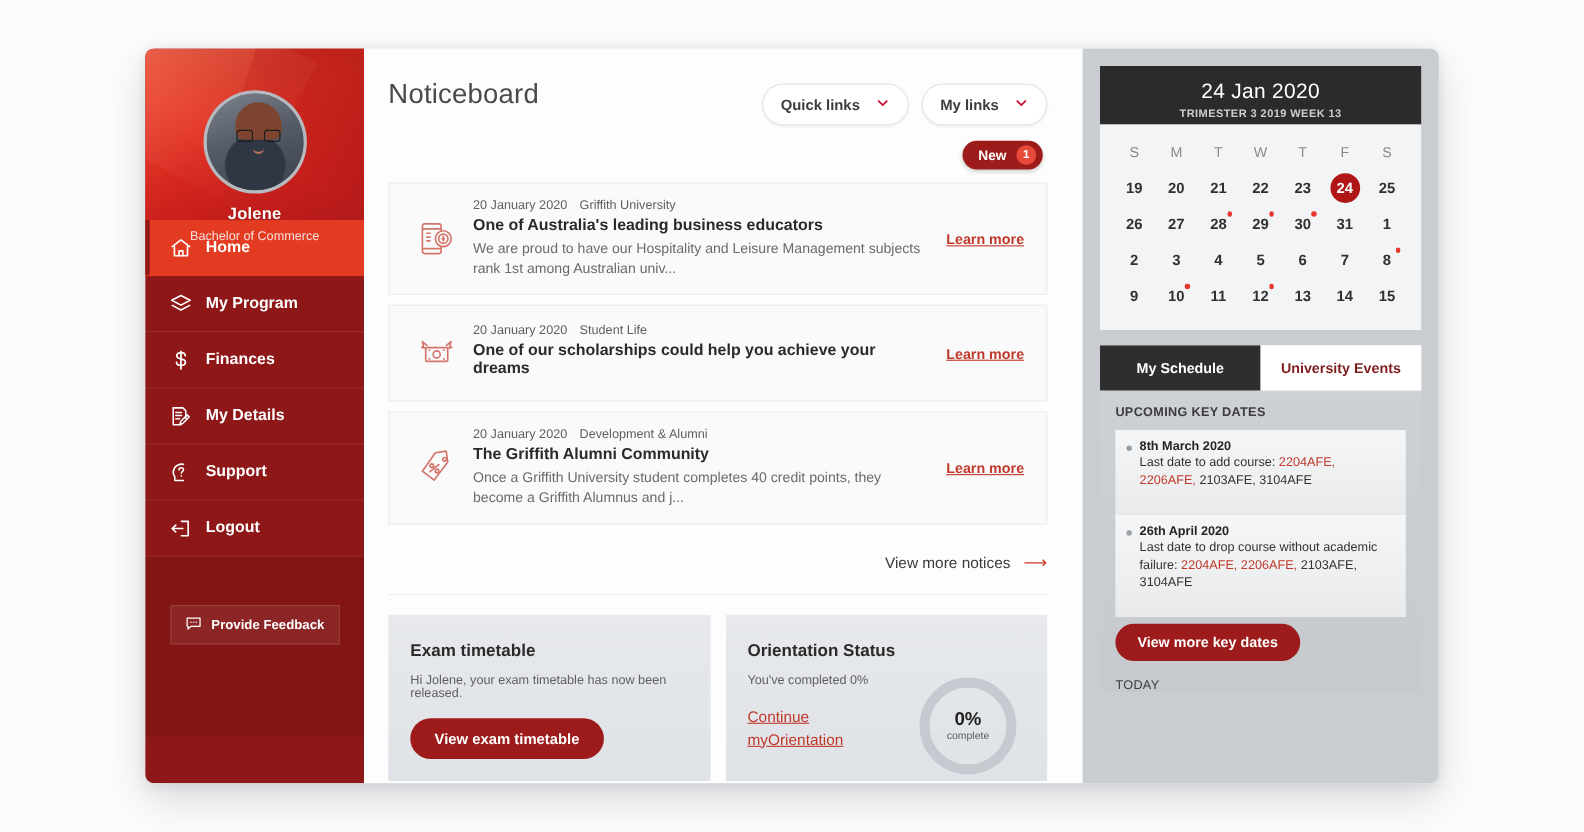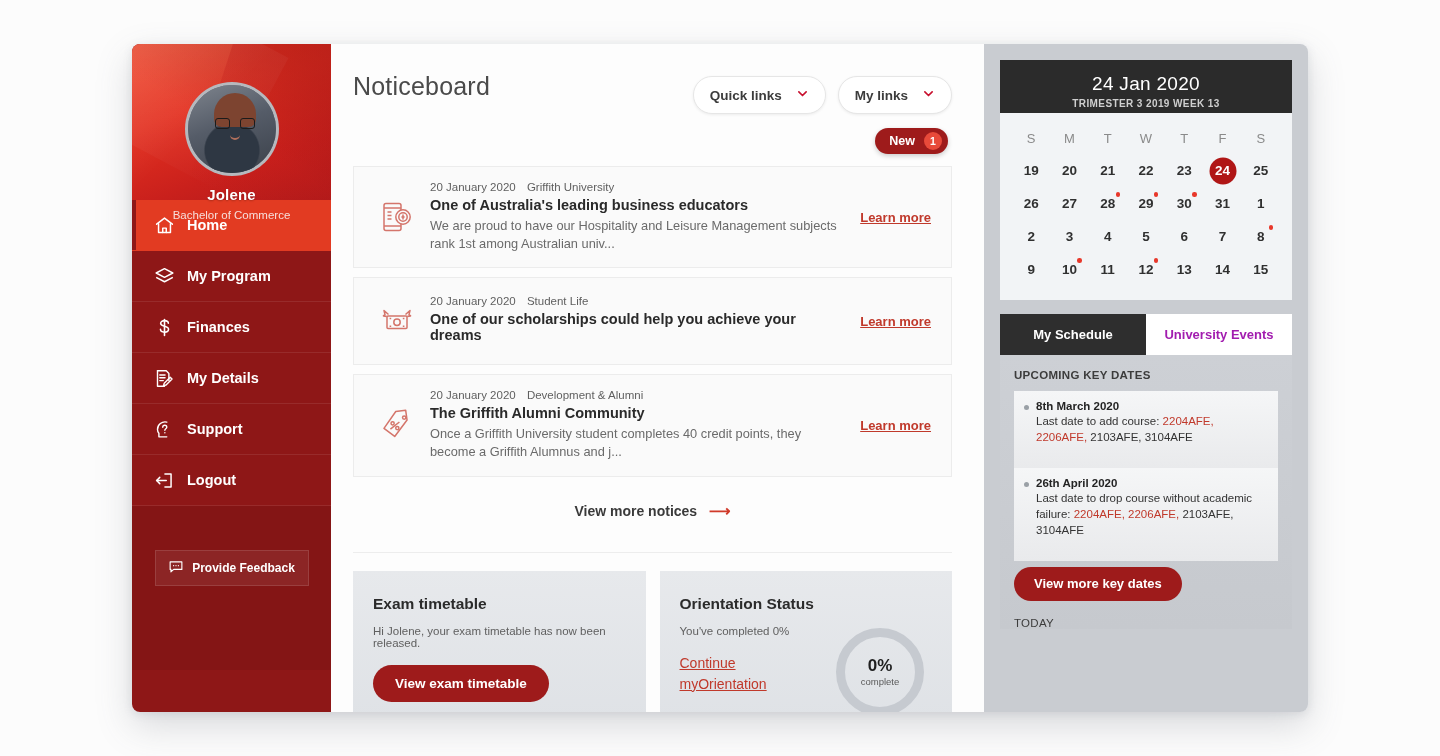--- a/index.html
+++ b/index.html
@@ -145,22 +145,22 @@
   .n-meta { font-size:11.5px; color:#5f5f5f; margin-bottom:4px; }
   .n-meta .cat { margin-left:8px; }
   .n-title { font-size:14.5px; font-weight:700; color:#2a2a2a; margin-bottom:4px; }
   .n-body { font-size:12.8px; color:#6a6a6a; line-height:1.42; max-width:505px; }
   .n-link {
     flex:0 0 auto; font-size:13px; font-weight:700; color:#c0392b;
     text-decoration:underline; cursor:pointer; white-space:nowrap;
   }
 
   .view-more {
-    text-align:center; padding: 16px 0 32px;
-    font-size:14px; font-weight:700; color:#3a3a3a; cursor:pointer;
+    text-align:right; padding: 16px 0 20px;
+    font-size:14px; font-weight:400; color:#3a3a3a; cursor:pointer;
     border-bottom:1px solid #ededed;
   }
   .view-more .arr { color:#d03a2a; margin-left:8px; font-size:15px; }
 
   .bottom-cards { display:flex; gap:14px; margin-top:18px; }
   .bcard {
     flex:1; background: linear-gradient(180deg,#e7e9ec 0%, #dfe2e6 100%);
     padding: 24px 20px 20px; min-height: 140px; position:relative;
   }
   .bc-title { font-size:15.5px; font-weight:700; color:#2b2b2b; margin-bottom:12px; }
@@ -205,21 +205,21 @@
   }
   .cal-cell .num { position:relative; z-index:1; }
   .cal-cell .dot {
     position:absolute; width:4.5px; height:4.5px; border-radius:50%; background:#e8372a;
     top:5px; left:calc(50% + 8px); z-index:2;
   }
 
   .tabs { display:flex; margin-top:14px; background:#fff; }
   .tab {
     flex:1; text-align:center; padding: 13px 0;
-    font-size:13px; font-weight:700; color:#a21caf; cursor:pointer; background:#fff;
+    font-size:13px; font-weight:700; color:#7f1d1d; cursor:pointer; background:#fff;
   }
   .tab.active { background:#2e2e2e; color:#fff; }
 
   .panel { background: linear-gradient(180deg,#cdd0d5 0%, #c6c9ce 100%); padding: 14px 14px 0; }
   .panel-h { font-size:11.5px; font-weight:700; color:#3c3c3c; letter-spacing:.3px; margin-bottom:10px; }
   .kd {
     background: linear-gradient(180deg,#f5f6f7 0%, #e9eaec 100%);
     padding: 9px 12px 22px 22px; margin-bottom:0; position:relative;
   }
   .kd::before {

